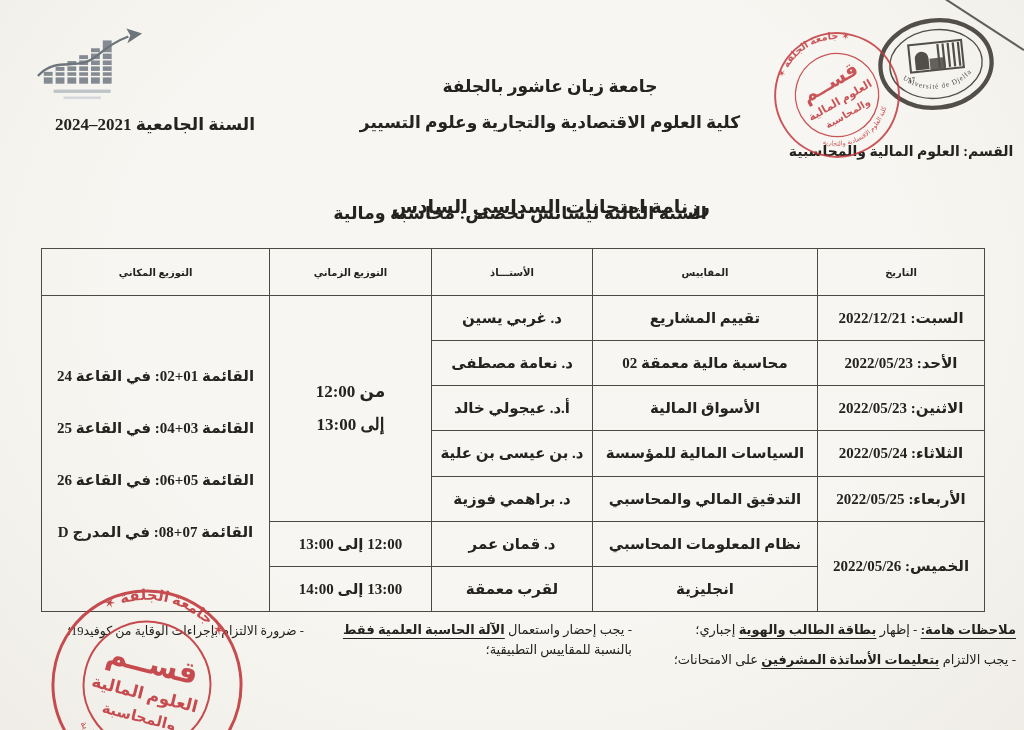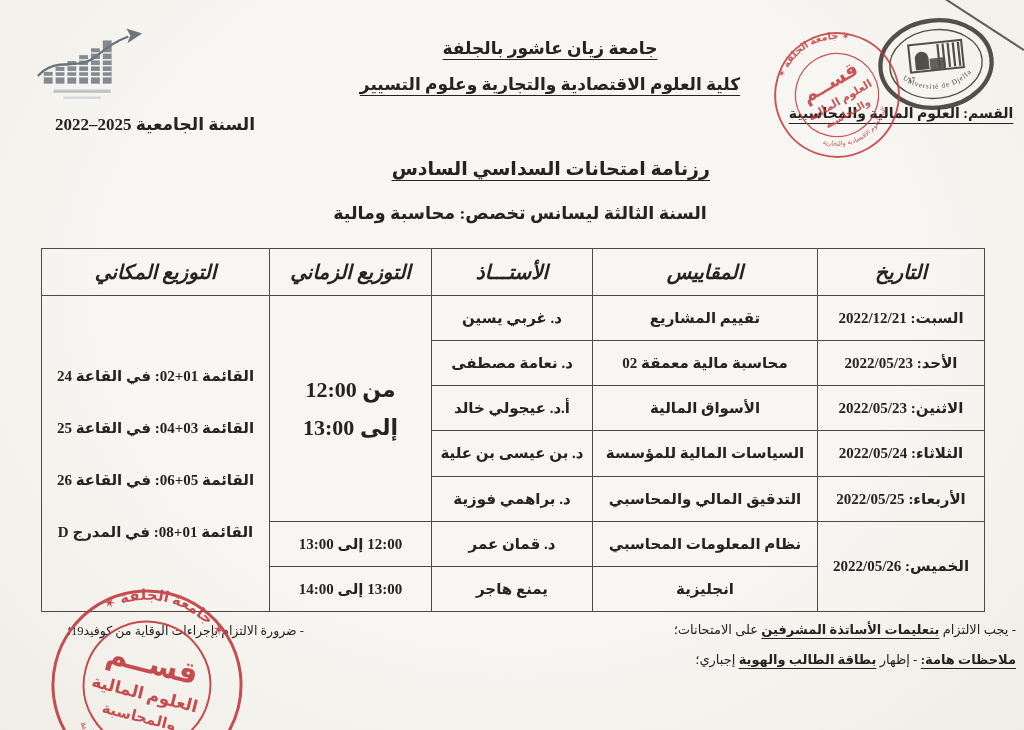--- a/index.html
+++ b/index.html
@@ -5,21 +5,21 @@
   html,body{margin:0;padding:0;}
   body{
     width:1024px;height:730px;position:relative;overflow:hidden;
     background:radial-gradient(ellipse at 50% 40%, #f8f6f2 55%, #efede6 100%);
     font-family:"Liberation Serif","DejaVu Sans",serif;
     color:#25231f;
     direction:rtl;
   }
   .abs{position:absolute;}
   .b{font-weight:bold;}
-  .u{text-decoration:underline;text-underline-offset:5px;text-decoration-thickness:1px;}
+  .u{text-underline-offset:5px;text-decoration-thickness:1px;margin-top:38px;}
   .bu{font-weight:bold;text-decoration:underline;text-underline-offset:4px;text-decoration-thickness:1px;}
 
   
   .hdr-university{left:380px;width:340px;top:38px;text-align:center;font-size:17px;}
   .hdr-faculty{left:355px;width:390px;top:74px;text-align:center;font-size:17px;}
   .hdr-department{left:778px;width:246px;top:105px;text-align:center;font-size:14px;z-index:2;}
   .hdr-year{left:26px;width:258px;top:114px;text-align:center;font-size:17px;}
   .hdr-title{left:330px;width:380px;top:157px;text-align:right;font-size:19px;}
   .hdr-subtitle{left:318px;width:404px;top:203px;text-align:center;font-size:17.5px;}
 
@@ -28,25 +28,25 @@
 
   
   .fold-line{left:944px;top:-3px;width:96px;height:0;border-top:2px solid #3c3a33;
     transform:rotate(33deg);transform-origin:left top;opacity:.8;}
 
   
   .table-wrap{left:42px;top:248px;width:943px;}
   table{border-collapse:collapse;table-layout:fixed;width:943px;height:364px;}
   th,td{border:1px solid #4c4a43;text-align:center;vertical-align:middle;
     font-weight:bold;font-size:15px;padding:2px;overflow:hidden;}
-  thead th{height:42px;font-size:20px;font-style:italic;}
+  thead th{height:42px;font-size:10px;}
   tbody tr{height:45px;}
-  .cell-time-merged{font-size:22px;}
+  .cell-time-merged{font-size:17px;}
   .cell-time-merged .tline{line-height:1.15;}
-  .cell-time-merged .tline + .tline{margin-top:13px;}
+  .cell-time-merged .tline + .tline{margin-top:13px;font-family:Liberation Serif, serif;}
   .cell-loc-inner{display:flex;flex-direction:column;justify-content:center;gap:34px;height:100%;}
 
   
   .notes{left:22px;right:8px;top:620px;display:flex;gap:6px;font-size:13px;line-height:1.5;}
   .notes .grp-right{width:378px;}
   .notes .grp-mid{width:322px;}
   .notes .grp-left{width:268px;font-size:12.5px;padding-top:2px;}
   .note-line{margin-bottom:10px;}
 
   
@@ -81,21 +81,21 @@
     <rect x="22" y="66" width="58" height="3.4" fill="#bfc4c9"></rect>
     <rect x="32" y="73" width="38" height="2.6" fill="#d4d8db"></rect>
   </svg>
 </div>
 
 <div class="abs fold-line"></div>
 
 <div class="abs hdr-university b u">جامعة زيان عاشور بالجلفة</div>
 <div class="abs hdr-faculty b u">كلية العلوم الاقتصادية والتجارية وعلوم التسيير</div>
 <div class="abs hdr-department b u">القسم: العلوم المالية والمحاسبية</div>
-<div class="abs hdr-year b">السنة الجامعية 2025–2022</div>
+<div class="abs hdr-year b">السنة الجامعية 2021–2024</div>
 <div class="abs hdr-title b u">رزنامة امتحانات السداسي السادس</div>
 <div class="abs hdr-subtitle b">السنة الثالثة ليسانس تخصص: محاسبة ومالية</div>
 
 <div class="abs seal-black">
   <svg viewBox="0 0 140 112">
     <ellipse cx="70" cy="56" rx="65" ry="51" fill="none" stroke="#45423b" stroke-width="5"></ellipse>
     <ellipse cx="70" cy="56" rx="54" ry="40" fill="none" stroke="#45423b" stroke-width="1.6"></ellipse>
     <rect x="40" y="31" width="62" height="32" fill="none" stroke="#45423b" stroke-width="2.4"></rect>
     <g stroke="#45423b" stroke-width="2.6">
       <line x1="74" y1="33" x2="74" y2="61"></line>
@@ -157,21 +157,21 @@
         <td>د. غربي يسين</td>
         <td rowspan="5" class="cell-time-merged">
           <div class="tline">من 12:00</div>
           <div class="tline">إلى 13:00</div>
         </td>
         <td rowspan="7">
           <div class="cell-loc-inner">
             <div>القائمة 01+02: في القاعة 24</div>
             <div>القائمة 03+04: في القاعة 25</div>
             <div>القائمة 05+06: في القاعة 26</div>
-            <div>القائمة 01+08: في المدرج D</div>
+            <div>القائمة 07+08: في المدرج D</div>
           </div>
         </td>
       </tr>
       <tr>
         <td>الأحد: 2022/05/23</td>
         <td>محاسبة مالية معمقة 02</td>
         <td>د. نعامة مصطفى</td>
       </tr>
       <tr>
         <td>الاثنين: 2022/05/23</td>
@@ -189,37 +189,40 @@
         <td>د. براهمي فوزية</td>
       </tr>
       <tr>
         <td rowspan="2">الخميس: 2022/05/26</td>
         <td>نظام المعلومات المحاسبي</td>
         <td>د. قمان عمر</td>
         <td>12:00 إلى 13:00</td>
       </tr>
       <tr>
         <td>انجليزية</td>
-        <td>يمنع هاجر</td>
+        <td>لقرب معمقة</td>
         <td>13:00 إلى 14:00</td>
       </tr>
     </tbody>
   </table>
 </div>
 
 <div class="abs notes">
   <div class="grp-right">
     <div class="note-line">
-      <span>- يجب الالتزام </span><span class="bu">بتعليمات الأساتذة المشرفين</span><span> على الامتحانات؛</span>
+      <span class="bu">ملاحظات هامة:</span><span> - إظهار </span><span class="bu">بطاقة الطالب والهوية</span><span> إجباري؛</span>
     </div>
     <div class="note-line">
-      <span class="bu">ملاحظات هامة:</span><span> - إظهار </span><span class="bu">بطاقة الطالب والهوية</span><span> إجباري؛</span>
+      <span>- يجب الالتزام </span><span class="bu">بتعليمات الأساتذة المشرفين</span><span> على الامتحانات؛</span>
     </div>
   </div>
   <div class="grp-mid">
+    <div class="note-line">
+      <span>- يجب إحضار واستعمال </span><span class="bu">الآلة الحاسبة العلمية فقط</span><span> بالنسبة للمقاييس التطبيقية؛</span>
+    </div>
   </div>
   <div class="grp-left">
     <div class="note-line">- ضرورة الالتزام بإجراءات الوقاية من كوفيد19؛</div>
   </div>
 </div>
 
 <div class="abs stamp-red bottom">
   <svg viewBox="0 0 200 200">
     <circle cx="100" cy="100" r="95" fill="none" stroke="#c23a3e" stroke-width="3"></circle>
     <circle cx="100" cy="100" r="64" fill="none" stroke="#c23a3e" stroke-width="2"></circle>

